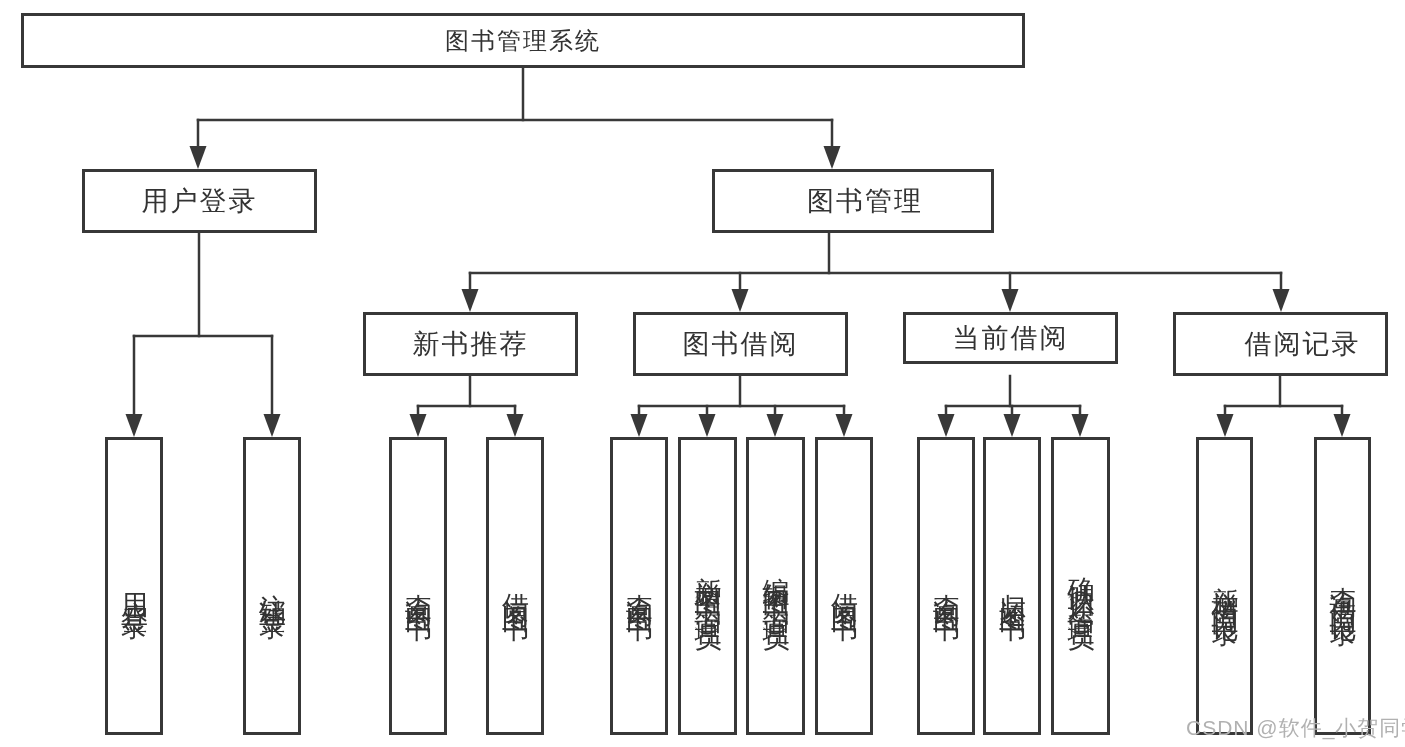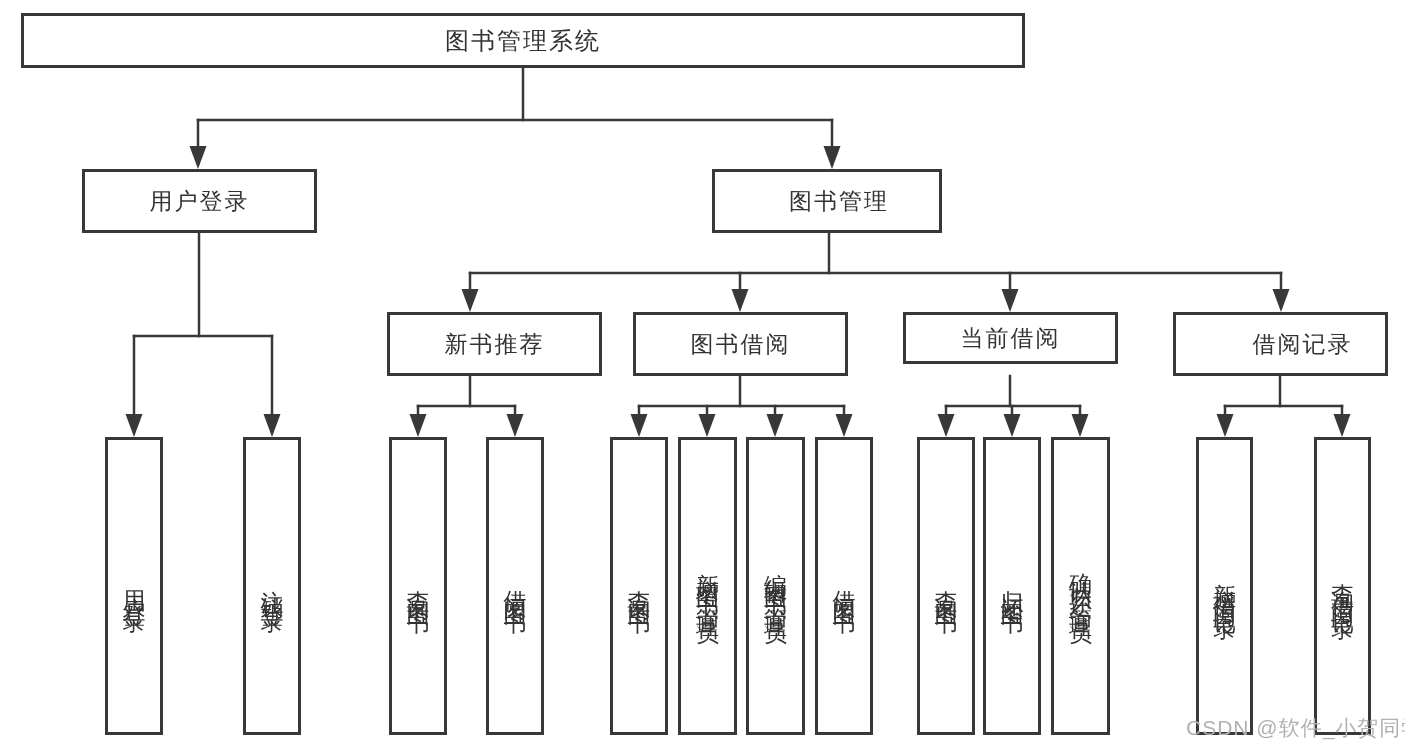--- a/index.html
+++ b/index.html
@@ -38,21 +38,21 @@
     position: absolute;
     box-sizing: border-box;
     border: 3px solid #383838;
     background: #ffffff;
     display: flex;
     align-items: center;
     justify-content: center;
   }
   .node .label {
     color: #333333;
-    font-size: 23px;
+    font-size: 27px;
     letter-spacing: 2px;
     white-space: nowrap;
     text-align: center;
   }
   .node.root .label { font-size: 24px; }
   .node.vertical .label {
     writing-mode: vertical-rl;
     text-orientation: mixed;
     letter-spacing: 7px;
     white-space: normal;
@@ -125,24 +125,24 @@
       <line x1="1342" y1="406" x2="1342" y2="423" class="edge"></line>
       <polygon points="1342,437 1333.5,414 1350.5,414" class="arrowhead"></polygon>
     </svg>
   <div id="nodes">
       <div class="node root" style="left: 21px; top: 13px; width: 1004px; height: 55px;">
         <span class="label">图书管理系统</span>
       </div>
       <div class="node" style="left: 82px; top: 169px; width: 235px; height: 64px;">
         <span class="label">用户登录</span>
       </div>
-      <div class="node" style="left: 712px; top: 169px; width: 230px; height: 64px; padding-left: 24px;">
+      <div class="node" style="left: 712px; top: 169px; width: 282px; height: 64px; padding-left: 24px;">
         <span class="label">图书管理</span>
       </div>
-      <div class="node" style="left: 363px; top: 312px; width: 215px; height: 64px; margin-left: 24px;">
+      <div class="node" style="left: 363px; top: 312px; width: 215px; height: 64px;">
         <span class="label">新书推荐</span>
       </div>
       <div class="node" style="left: 633px; top: 312px; width: 215px; height: 64px; align-items: center;">
         <span class="label">图书借阅</span>
       </div>
       <div class="node" style="left: 903px; top: 312px; width: 215px; height: 52px;">
         <span class="label">当前借阅</span>
       </div>
       <div class="node" style="left: 1173px; top: 312px; width: 215px; height: 64px; padding-left: 44px;">
         <span class="label">借阅记录</span>

